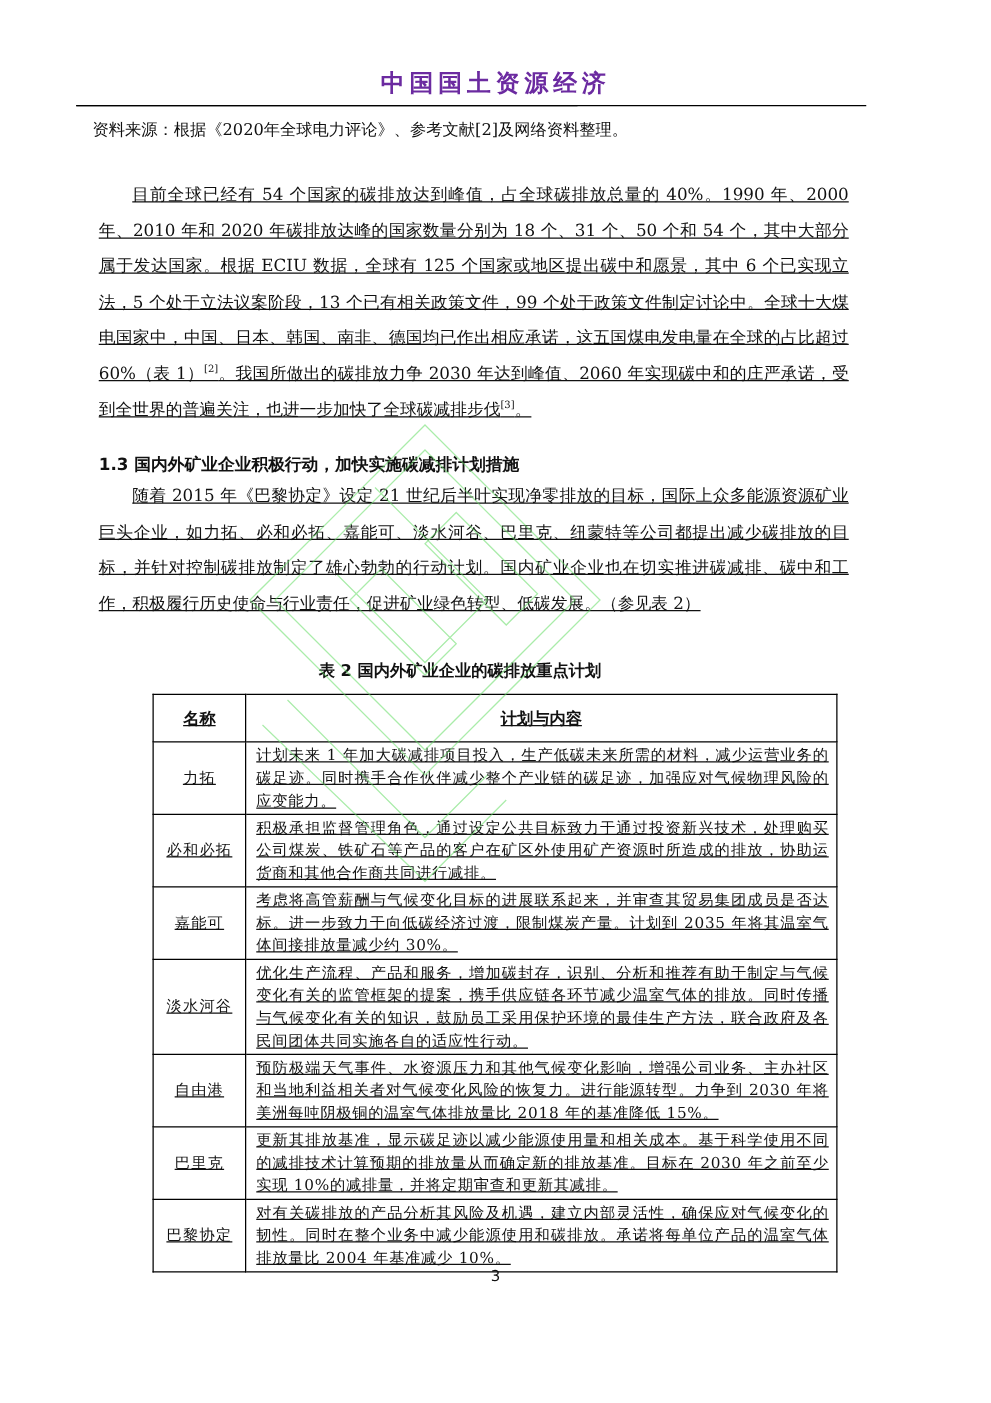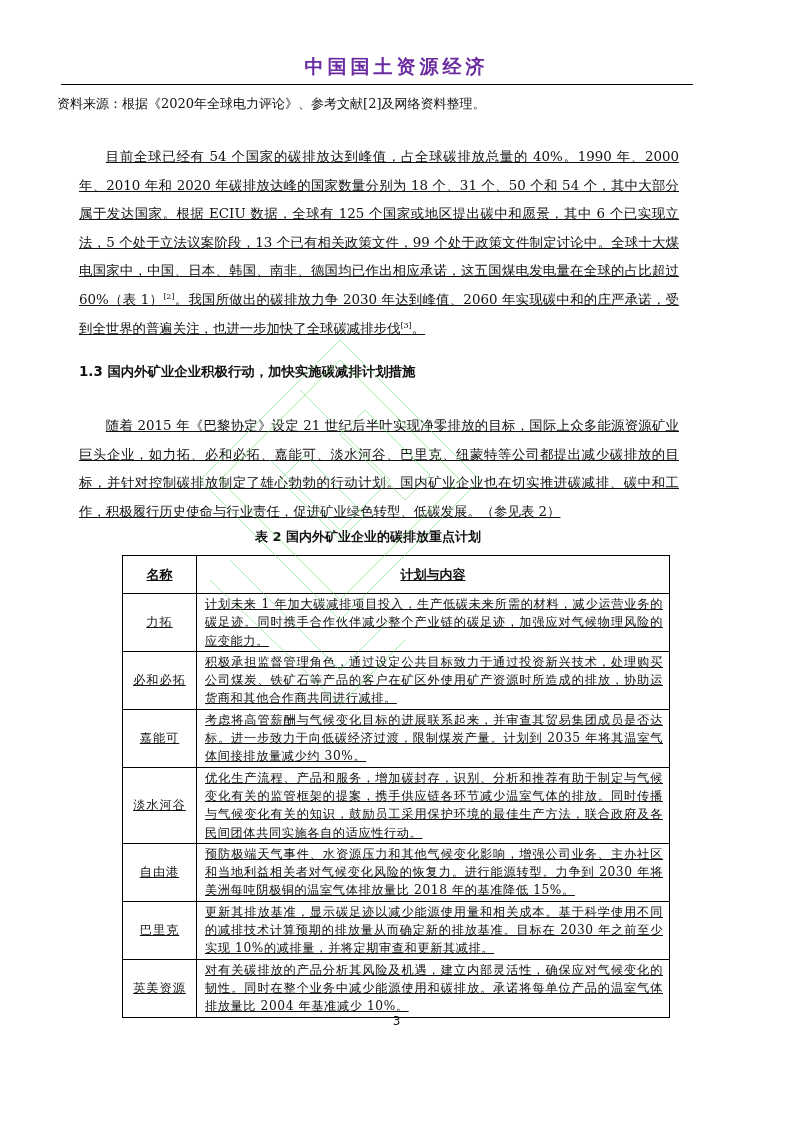--- a/index.html
+++ b/index.html
@@ -1,24 +1,24 @@
 <!DOCTYPE html>
 <html><head>
   <meta charset="utf-8">
   <style>
     html, body { margin: 0; padding: 0; background: #ffffff; }
     body { width: 793px; height: 1122px; position: relative; overflow: hidden;
       font-family: "DejaVu Serif", "Liberation Serif", serif; color: #111; }
     .journal-title { position: absolute; top: 54px; left: 0; width: 793px; text-align: center;
       font-family: "DejaVu Sans", sans-serif; font-weight: bold; font-size: 19px; letter-spacing: 4px; }
     .rule { position: absolute; top: 84px; left: 61px; width: 401px; }
-    .source-note { position: absolute; top: 95px; left: 57px; font-size: 13px; }
+    .source-note { position: absolute; top: 95px; left: 74px; font-size: 13px; }
     .para { position: absolute; left: 79px; width: 600px; font-size: 13.4px; line-height: 28.6px; text-indent: 2em; text-align: justify; margin: 0; text-decoration: underline; }
     .para.p1 { top: 143px; }
-    .para.p2 { top: 384px; margin-top: 28px; }
+    .para.p2 { top: 384px; }
     sup { font-size: 8px; line-height: 0; vertical-align: super; }
     .section-heading { position: absolute; top: 363px; left: 79px; font-family: "DejaVu Sans", sans-serif; font-weight: bold; font-size: 13.4px; text-align: right; }
     .table-caption { position: absolute; top: 528px; left: 0; width: 736px; text-align: center;
       font-family: "DejaVu Sans", sans-serif; font-weight: bold; font-size: 13px; }
     table.plans { position: absolute; top: 555px; left: 122px; width: 548px; border-collapse: collapse; font-size: 12.2px; text-decoration: underline; }
     table.plans th, table.plans td { border: 1.3px solid #000; padding: 0; }
     table.plans th { height: 37px; font-family: "DejaVu Sans", sans-serif; font-weight: bold; font-size: 13px; text-align: center; }
     table.plans td.name { width: 73px; text-align: center; letter-spacing: 1px; }
     table.plans td.content { padding: 1px 6px 1px 8px; line-height: 18.3px; letter-spacing: 0.6px; text-align: justify; }
     .page-number { position: absolute; top: 1014px; left: 0; width: 793px; text-align: center; font-family: "DejaVu Sans", sans-serif; font-size: 12px; }
@@ -67,21 +67,21 @@
     </tr>
     <tr style="height:55px;">
       <td class="name">自由港</td>
       <td class="content">预防极端天气事件、水资源压力和其他气候变化影响，增强公司业务、主办社区和当地利益相关者对气候变化风险的恢复力。进行能源转型。力争到 2030 年将美洲每吨阴极铜的温室气体排放量比 2018 年的基准降低 15%。</td>
     </tr>
     <tr style="height:55px;">
       <td class="name">巴里克</td>
       <td class="content">更新其排放基准，显示碳足迹以减少能源使用量和相关成本。基于科学使用不同的减排技术计算预期的排放量从而确定新的排放基准。目标在 2030 年之前至少实现 10%的减排量，并将定期审查和更新其减排。</td>
     </tr>
     <tr style="height:56px;">
-      <td class="name">英美资源</td>
+      <td class="name">巴黎协定</td>
       <td class="content">对有关碳排放的产品分析其风险及机遇，建立内部灵活性，确保应对气候变化的韧性。同时在整个业务中减少能源使用和碳排放。承诺将每单位产品的温室气体排放量比 2004 年基准减少 10%。</td>
     </tr>
   </tbody>
 </table>
 
 <svg class="watermark" viewBox="0 0 300 380" xmlns="http://www.w3.org/2000/svg">
   <g fill="none" stroke="#66dd66" stroke-width="1">
     <path d="M150 10 L290 150 L150 290 L10 150 Z"></path>
     <path d="M150 30 L270 150 L150 270 L30 150 Z"></path>
     <path d="M40 230 L150 340 L200 290"></path>

